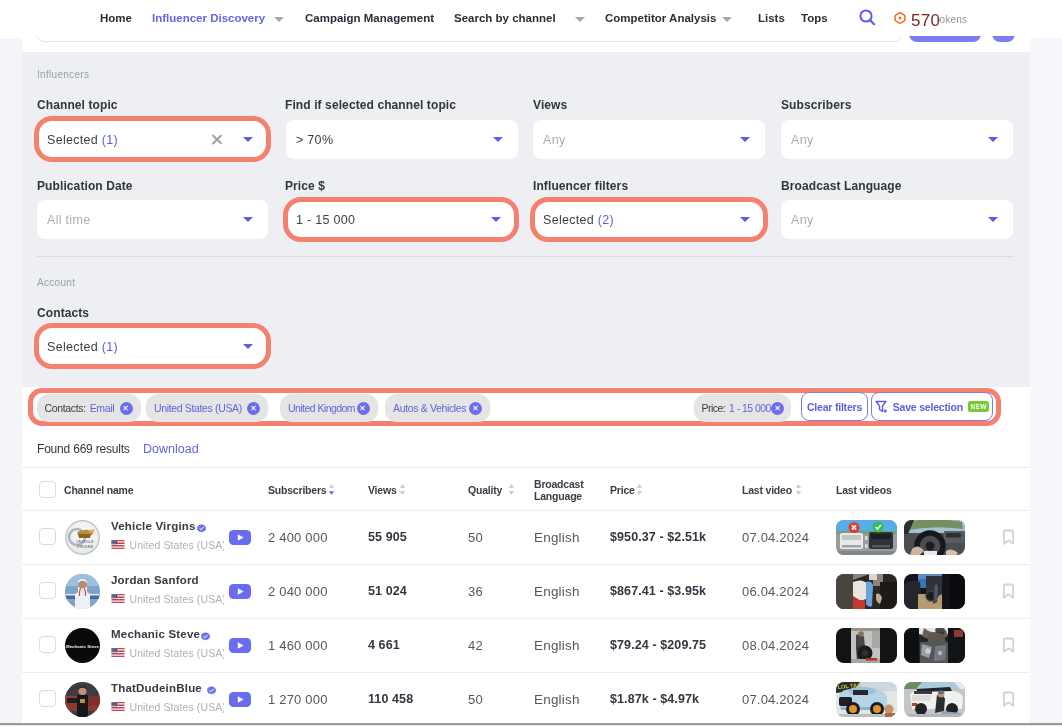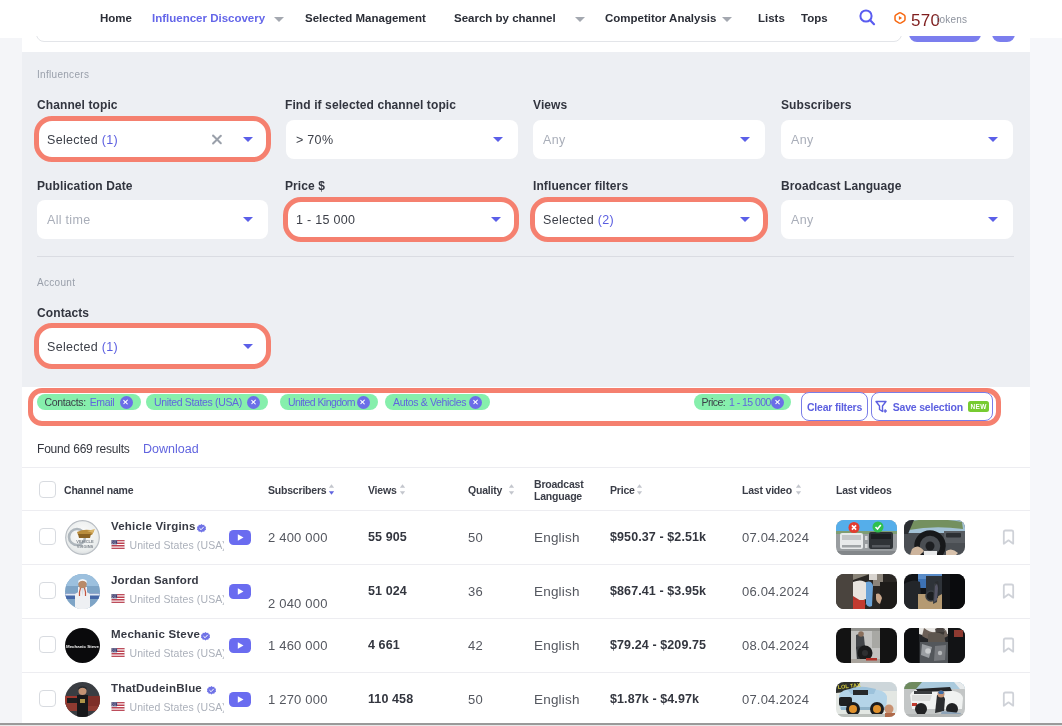--- a/index.html
+++ b/index.html
@@ -11,21 +11,21 @@
 .sel{position:absolute;height:39px;background:#fff;border-radius:8px}
 .sel .txt{position:absolute;left:10px;top:13px;font-size:12.5px;color:#3d4049;letter-spacing:.3px;white-space:nowrap}
 .sel .ph{color:#a9aeb9}
 .sel .num{color:#5a5de0}
 .caret{position:absolute;right:15px;top:17px;width:0;height:0;border-left:5px solid transparent;border-right:5px solid transparent;border-top:5.5px solid #5b5fe8}
 .xicon{position:absolute;width:11px;height:11px}
 .xicon:before,.xicon:after{content:"";position:absolute;left:5px;top:-1px;width:1.6px;height:13px;background:#9aa0aa;border-radius:1px}
 .xicon:before{transform:rotate(45deg)}
 .xicon:after{transform:rotate(-45deg)}
 .ring{position:absolute;border:5px solid #f5806f;border-radius:18px}
-.chip{position:absolute;top:394px;height:16px;background:#86efac;border-radius:12px;font-size:10.5px;display:flex;align-items:center;padding:0 8px;color:#3a3d47;letter-spacing:-.35px;white-space:nowrap}
+.chip{position:absolute;top:394px;height:28px;background:#e5e5e5;border-radius:12px;font-size:10.5px;display:flex;align-items:center;padding:0 8px;color:#3a3d47;letter-spacing:-.35px;white-space:nowrap}
 .chip i{font-style:normal;color:#6164df;margin-left:4px}
 .cx{display:inline-block;width:13px;height:13px;border-radius:50%;background:#6b6ee8;position:relative;flex:none;margin-left:auto}
 .cx:before,.cx:after{content:"";position:absolute;left:5.8px;top:3.4px;width:1.4px;height:6.2px;background:#fff;border-radius:1px}
 .cx:before{transform:rotate(45deg)}
 .cx:after{transform:rotate(-45deg)}
 .btn{position:absolute;top:392px;height:29px;border:1.5px solid #7a7de8;color:#5d60e0;border-radius:8px;background:#fff;font-size:10.5px;letter-spacing:-.2px;display:flex;align-items:center;justify-content:center;font-weight:700;white-space:nowrap}
 .hdr{position:absolute;font-size:10.5px;font-weight:700;color:#3a3d47;letter-spacing:-.2px}
 .cell{position:absolute;font-size:13px;color:#54575f;letter-spacing:.2px;white-space:nowrap}
 .cellb{position:absolute;font-size:12.5px;font-weight:700;color:#33363f;letter-spacing:.1px}
 .cb{position:absolute;width:17px;height:17px;border:1.5px solid #d8dbe0;border-radius:4px;background:#fff}
@@ -45,21 +45,21 @@
   <div class="abs" style="left:1030px;top:38px;width:32px;height:688px;background:#f6f7fa"></div>
 
   <div class="abs" style="left:36px;top:8px;width:866px;height:34px;border:1px solid #e3e5e9;border-radius:8px;background:#fff"></div>
   <div class="abs" style="left:909px;top:8px;width:71.5px;height:34px;border-radius:8px;background:#7b7eee"></div>
   <div class="abs" style="left:992px;top:8px;width:22.5px;height:34px;border-radius:8px;background:#7b7eee"></div>
 
   <div class="abs" style="left:0;top:0;width:1062px;height:36px;background:#fff"></div>
   <div class="navitem" style="left:100px">Home</div>
   <div class="navitem" style="left:152px;color:#6466e9">Influencer Discovery</div>
   <div class="ncaret" style="left:273.5px"></div>
-  <div class="navitem" style="left:305px">Selected Management</div>
+  <div class="navitem" style="left:305px">Campaign Management</div>
   <div class="navitem" style="left:454px">Search by channel</div>
   <div class="ncaret" style="left:575px"></div>
   <div class="navitem" style="left:605px">Competitor Analysis</div>
   <div class="ncaret" style="left:721.5px"></div>
   <div class="navitem" style="left:758px">Lists</div>
   <div class="navitem" style="left:801px">Tops</div>
   <svg class="abs" style="left:859px;top:9px" width="17" height="17" viewBox="0 0 17 17">
     <circle cx="7" cy="7" r="5.6" fill="none" stroke="#5a5cf0" stroke-width="2"></circle>
     <line x1="11.2" y1="11.2" x2="15" y2="15.2" stroke="#5a5cf0" stroke-width="2.2" stroke-linecap="round"></line>
   </svg>
@@ -311,21 +311,21 @@
         <circle cx="3.2" cy="3.6" r=".45"></circle>
         <circle cx="5.1" cy="3.6" r=".45"></circle>
       </g>
       <rect width="15" height="10" fill="none" stroke="#e2e2e2" stroke-width=".5"></rect>
     </svg>
   <div class="country" style="left:129.5px;top:593px;width:94px;overflow:hidden">United States (USA)</div>
   <svg class="abs" style="left:229px;top:583.5px" width="22" height="15" viewBox="0 0 22 15">
       <rect width="22" height="15" rx="4.5" fill="#6a6cf0"></rect>
       <path d="M8.8 4.3 L14.5 7.5 L8.8 10.7 Z" fill="#fff"></path>
     </svg>
-  <div class="cell" style="left:268px;top:596px">2 040 000</div>
+  <div class="cell" style="left:268px;top:584px">2 040 000</div>
   <div class="cellb" style="left:368px;top:584px">51 024</div>
   <div class="cell" style="left:468px;top:584px">36</div>
   <div class="cell" style="left:534px;top:584px;font-size:13.5px">English</div>
   <div class="cellb" style="left:610px;top:584px">$867.41 - $3.95k</div>
   <div class="cell" style="left:742px;top:584px">06.04.2024</div>
   <div class="thumb" style="left:836px;top:573.5px"><svg width="61" height="35" viewBox="0 0 61 35">
         <rect width="61" height="35" fill="#2a2724"></rect>
         <rect x="0" y="0" width="17" height="35" fill="#4a443e"></rect>
         <path d="M17 6 L34 0 H17 Z" fill="#8a8478"></path>
         <path d="M17 8 Q26 4 32 10 L30 25 L17 30 Z" fill="#e8e4df"></path>

